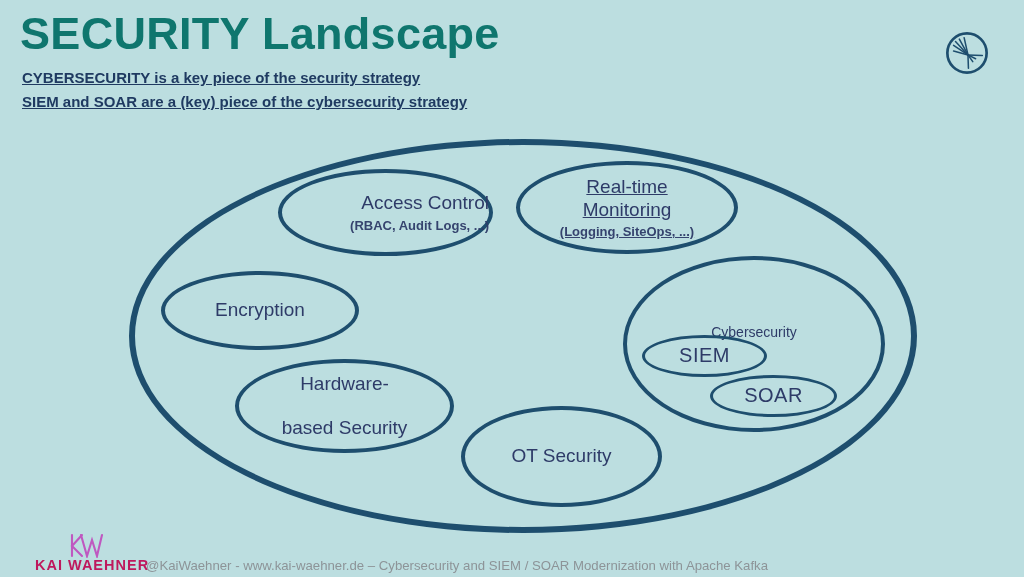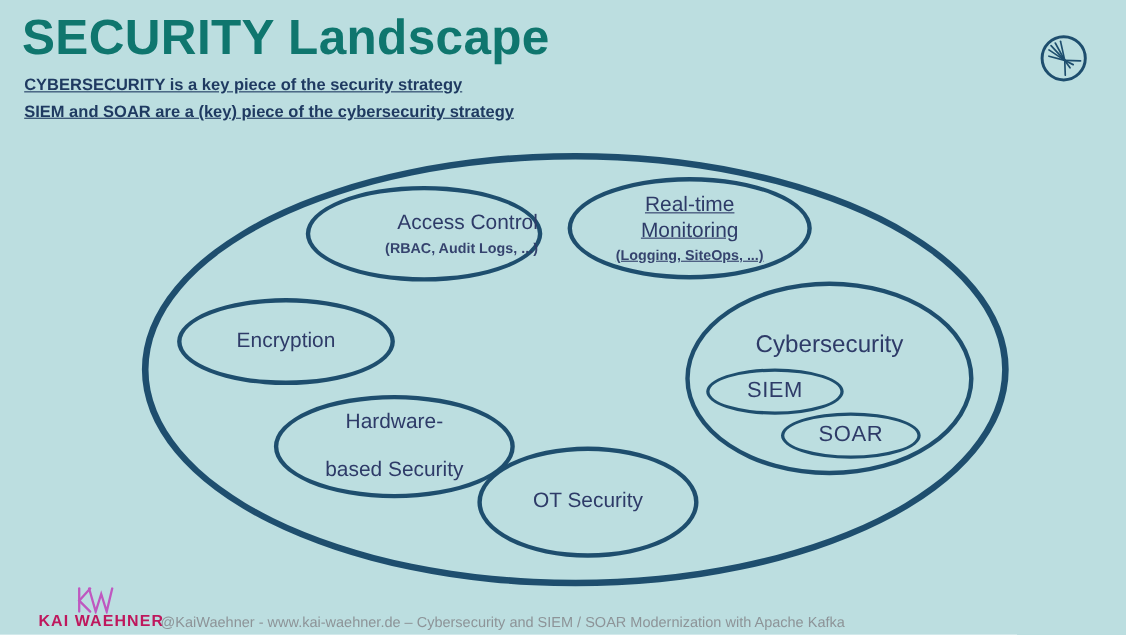--- a/index.html
+++ b/index.html
@@ -36,24 +36,24 @@
   }
   .ellipse .lbl{font-size:19px;line-height:1.18;}
   .ellipse .sub{font-size:13px;margin-top:3px;font-weight:700;opacity:.95;}
   .outer{
     left:129px;top:139px;width:788px;height:394px;
     border-width:6px;
   }
   .access{left:278px;top:169px;width:215px;height:87px;align-items:flex-end;}
   .realtime{left:516px;top:161px;width:222px;height:93px;text-decoration:underline;}
   .encryption{left:161px;top:271px;width:198px;height:79px;}
-  .hardware{left:249px;top:359px;width:219px;height:94px;gap:21px;}
-  .ot{left:434px;top:406px;width:201px;height:101px;}
+  .hardware{left:235px;top:359px;width:219px;height:94px;gap:21px;}
+  .ot{left:461px;top:406px;width:201px;height:101px;}
   .cyber{left:623px;top:256px;width:262px;height:176px;justify-content:flex-start;padding-top:40px;}
-  .cyber .lbl{font-size:22px;}
+  .cyber .lbl{font-size:14px;margin-top:24px;}
   .siem{left:642px;top:335px;width:125px;height:42px;border-width:3px;}
   .soar{left:710px;top:375px;width:127px;height:42px;border-width:3px;}
   .siem .lbl,.soar .lbl{font-size:20px;letter-spacing:0.5px;}
   .center-label{
     position:absolute;left:438px;top:301px;width:190px;
     text-align:center;font-size:39px;font-weight:600;color:#1f3a61;
   }
   
   .kw-logo{position:absolute;left:66px;top:533px;width:38px;height:25px;}
   .brand{

